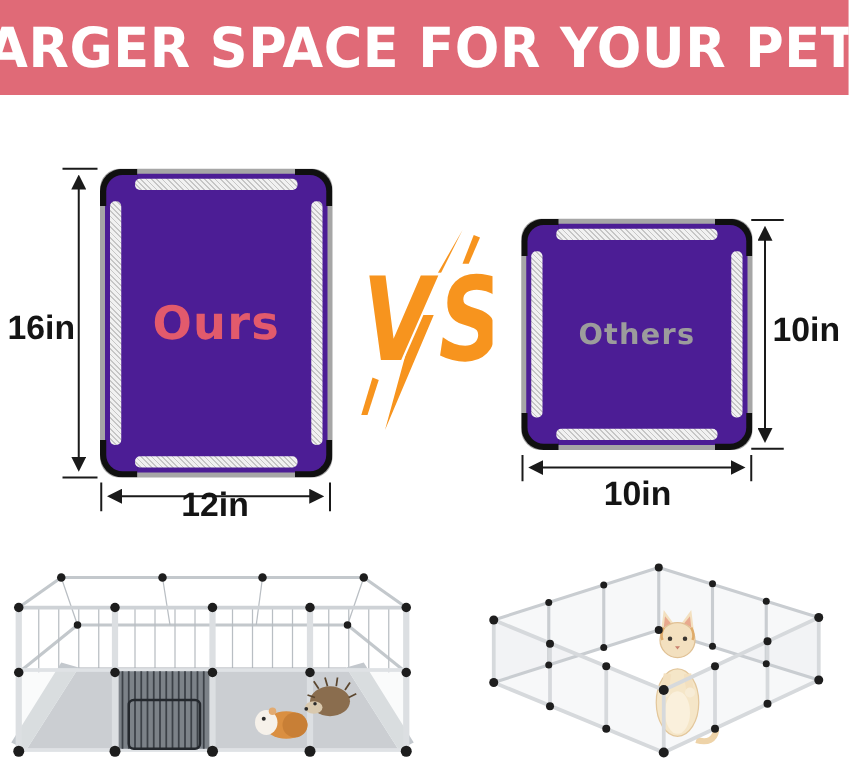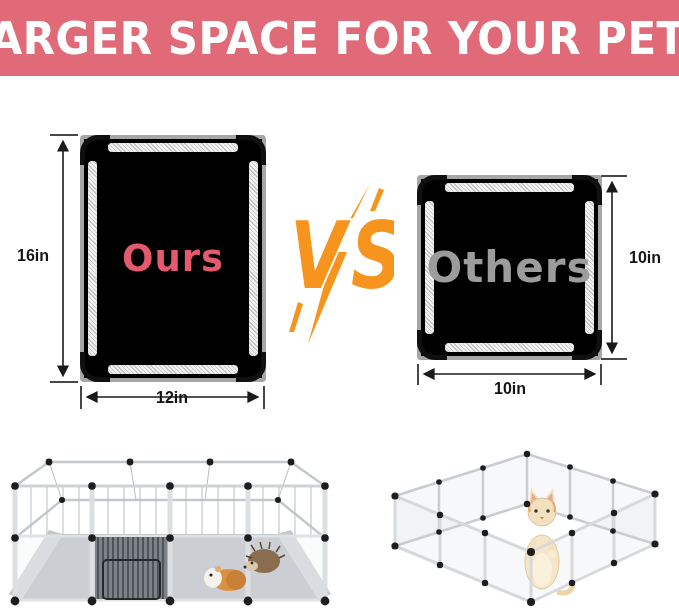--- a/index.html
+++ b/index.html
@@ -11,21 +11,21 @@
   .banner{
     position:absolute;left:0;top:0;width:679px;height:76px;
     background:#e06a77;display:flex;align-items:center;justify-content:center;
   }
   .banner-title{
     color:#ffffff;font-size:42px;font-weight:800;letter-spacing:.5px;
     font-family:"DejaVu Sans",sans-serif;transform:scaleY(1.05);white-space:nowrap;
   }
   
   .panel{
-    position:absolute;border:4px solid #a6a6a6;border-radius:4px;background:#000000;
+    position:absolute;border:4px solid #a6a6a6;border-radius:16px;background:#4c1d95;
     box-sizing:border-box;
     padding-left:40px;
   }
   .panel-ours{left:80px;top:135px;width:186px;height:247px;}
   .panel-others{left:417px;top:175px;width:185px;height:185px;}
   .corner{position:absolute;width:30px;height:30px;box-sizing:border-box;}
   .corner.tl{left:-4px;top:-4px;border-top:5px solid #101010;border-left:5px solid #101010;border-top-left-radius:18px;}
   .corner.tr{right:-4px;top:-4px;border-top:5px solid #101010;border-right:5px solid #101010;border-top-right-radius:18px;}
   .corner.bl{left:-4px;bottom:-4px;border-bottom:5px solid #101010;border-left:5px solid #101010;border-bottom-left-radius:18px;}
   .corner.br{right:-4px;bottom:-4px;border-bottom:5px solid #101010;border-right:5px solid #101010;border-bottom-right-radius:18px;}
@@ -35,24 +35,24 @@
   }
   .hatch.h-top{left:24px;right:24px;top:4px;height:9px;}
   .hatch.h-bottom{left:24px;right:24px;bottom:4px;height:9px;}
   .hatch.h-left{top:22px;bottom:22px;left:4px;width:9px;}
   .hatch.h-right{top:22px;bottom:22px;right:4px;width:9px;}
   .panel-label{
     position:absolute;inset:0;display:flex;align-items:center;justify-content:center;
     font-family:"DejaVu Sans",sans-serif;font-weight:bold;letter-spacing:1px;
   }
   .panel-ours .panel-label{color:#e25a6c;font-size:37px;}
-  .panel-others .panel-label{color:#9c9c9c;font-size:42px;}
+  .panel-others .panel-label{color:#9c9c9c;font-size:23px;}
   
   .dim-label{
-    position:absolute;color:#141414;font-weight:bold;font-size:16px;text-align:center;
+    position:absolute;color:#141414;font-weight:bold;font-size:27px;text-align:center;
     font-family:"Liberation Sans",sans-serif;
   }
   #dim-ours-h{left:6px;top:247px;width:54px;}
   #dim-ours-w{left:130px;top:389px;width:84px;}
   #dim-others-h{left:616px;top:249px;width:58px;}
   #dim-others-w{left:468px;top:380px;width:84px;}
   
   .overlay{position:absolute;pointer-events:none;}
   #dims-svg{left:0;top:76px;}
   #vs-svg{left:286px;top:184px;}

